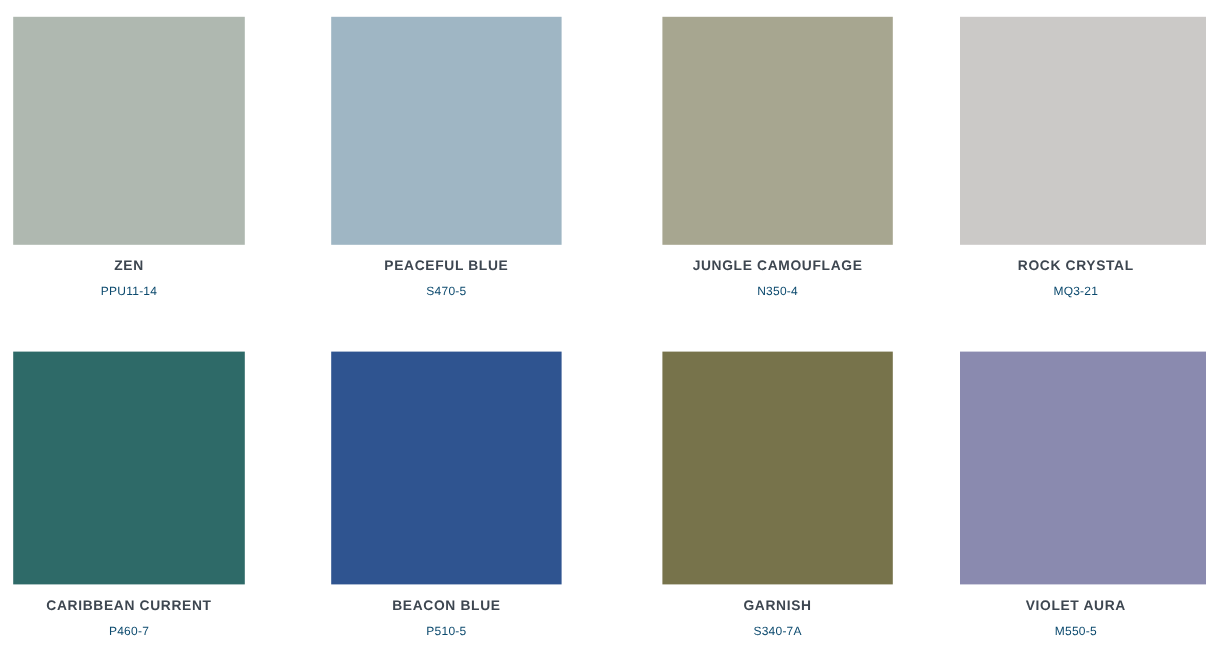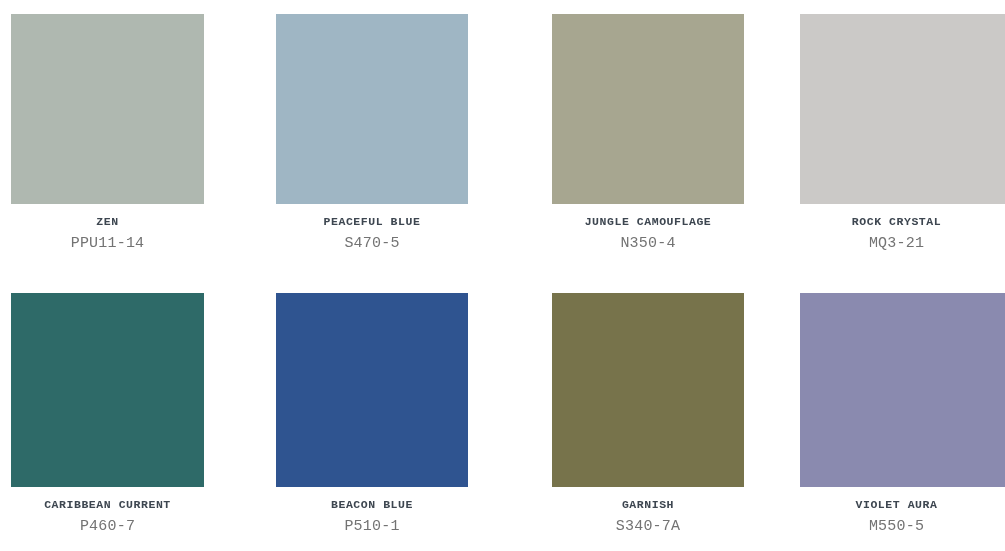--- a/index.html
+++ b/index.html
@@ -12,21 +12,20 @@
     width: 1005px;
     height: 551px;
     overflow: hidden;
     font-family: "Liberation Sans", sans-serif;
     -webkit-font-smoothing: antialiased;
   }
   #swatch-grid {
     position: relative;
     width: 1005px;
     height: 482px;
-    font-family: Liberation Mono, monospace;
   }
   .swatch-card {
     position: absolute;
     box-sizing: border-box;
   }
   .swatch-chip {
     width: 100%;
     height: 190px;
     display: block;
   }
@@ -39,24 +38,24 @@
     font-size: 11.5px;
     font-weight: bold;
     letter-spacing: 0.55px;
     color: #3d4650;
     line-height: 14px;
     text-transform: uppercase;
     white-space: nowrap;
   }
   .swatch-code {
     display: block;
-    font-size: 15px;
+    font-size: 10px;
     font-weight: normal;
     letter-spacing: 0.2px;
-    color: #737373;
+    color: #0c4a6e;
     line-height: 20px;
     padding-top: 5px;
     white-space: nowrap;
   }
 
   
   .card-r1 { top: 14px; }
   
   .card-r2 { top: 293px; }
   .card-r2 .swatch-chip { height: 194px; }
@@ -110,21 +109,21 @@
     <div class="swatch-caption">
       <span class="swatch-name">CARIBBEAN CURRENT</span>
       <span class="swatch-code">P460-7</span>
     </div>
   </div>
 
   <div class="swatch-card card-r2 col-2">
     <span class="swatch-chip" style="background-color:#2F5490;"></span>
     <div class="swatch-caption">
       <span class="swatch-name">BEACON BLUE</span>
-      <span class="swatch-code">P510-1</span>
+      <span class="swatch-code">P510-5</span>
     </div>
   </div>
 
   <div class="swatch-card card-r2 col-3">
     <span class="swatch-chip" style="background-color:#77734B;"></span>
     <div class="swatch-caption">
       <span class="swatch-name">GARNISH</span>
       <span class="swatch-code">S340-7A</span>
     </div>
   </div>

